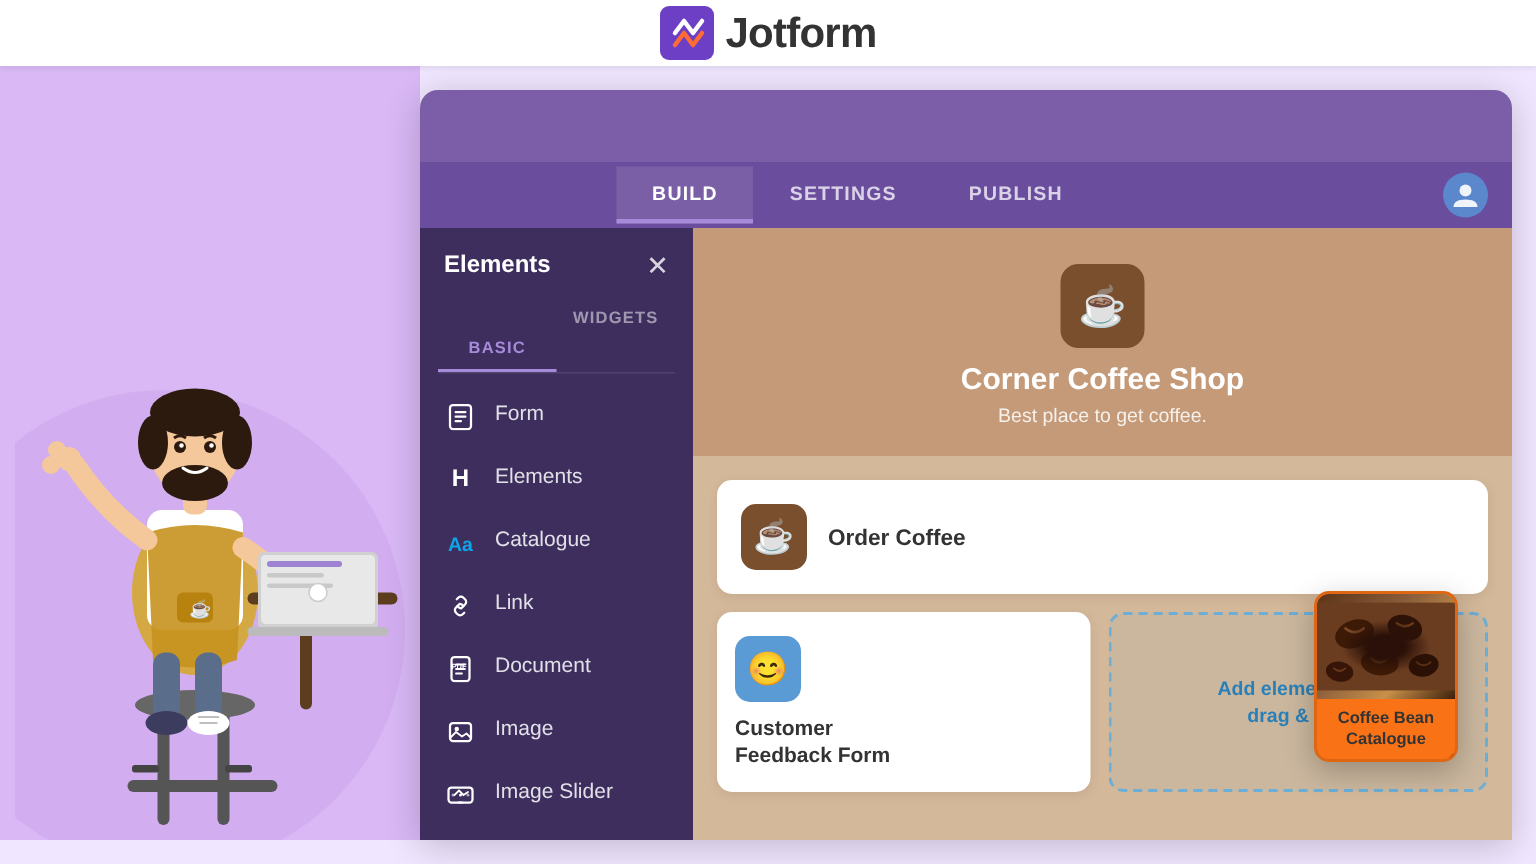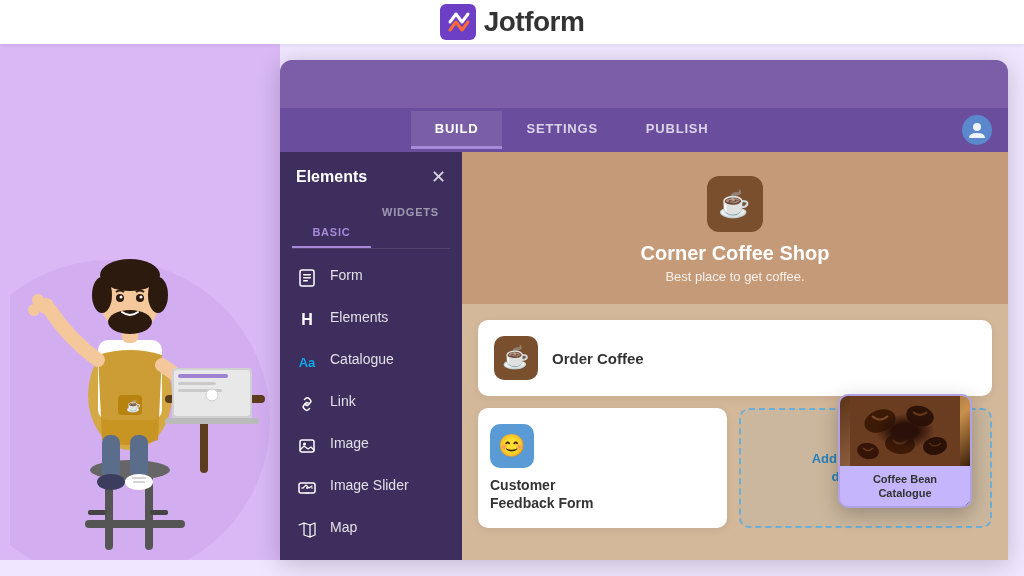--- a/index.html
+++ b/index.html
@@ -321,22 +321,22 @@
       color: #2980b9;
       text-align: center;
       line-height: 1.4;
     }
 
     
     .coffee-bean-card {
       position: absolute;
       right: 20px;
       bottom: 20px;
-      width: 134px;
-      background: #c4b5fd;
+      width: 96px;
+      background: #f97316;
       border-radius: 10px;
       overflow: hidden;
       box-shadow: 0 6px 20px rgba(0,0,0,0.25);
       border: 2px solid rgba(0,0,0,0.1);
     }
     .coffee-bean-img {
       width: 100%;
       height: 70px;
       background: linear-gradient(135deg, #5c3317 0%, #8b5e3c 40%, #c8904a 70%, #3d1f0a 100%);
       position: relative;
@@ -516,20 +516,30 @@
             <span>Catalogue</span>
           </div>
           <div class="sidebar-item">
             <span class="sidebar-item-icon">
               <svg width="18" height="18" viewBox="0 0 18 18" fill="none">
                   <path d="M7 9C7.5 9.8 8.5 10.5 9.5 10.5L12 8C13 7 13 5.5 12 4.5L11 3.5C10 2.5 8.5 2.5 7.5 3.5L6.5 4.5" stroke="white" stroke-width="1.5" stroke-linecap="round"></path>
                   <path d="M11 9C10.5 8.2 9.5 7.5 8.5 7.5L6 10C5 11 5 12.5 6 13.5L7 14.5C8 15.5 9.5 15.5 10.5 14.5L11.5 13.5" stroke="white" stroke-width="1.5" stroke-linecap="round"></path>
                 </svg>
             </span>
             <span>Link</span>
+          </div>
+          <div class="sidebar-item">
+            <span class="sidebar-item-icon">
+              <svg width="18" height="18" viewBox="0 0 18 18" fill="none">
+                  <rect x="3" y="1" width="12" height="16" rx="2" stroke="white" stroke-width="1.5" fill="none"></rect>
+                  <path d="M6 6h6M6 9h6M6 12h4" stroke="white" stroke-width="1.2" stroke-linecap="round"></path>
+                  <text x="3" y="9" font-size="5" fill="white" font-weight="bold">PDF</text>
+                </svg>
+            </span>
+            <span>Document</span>
           </div>
           <div class="sidebar-item">
             <span class="sidebar-item-icon">
               <svg width="18" height="18" viewBox="0 0 18 18" fill="none">
                   <rect x="2" y="3" width="14" height="12" rx="2" stroke="white" stroke-width="1.5" fill="none"></rect>
                   <circle cx="6.5" cy="7" r="1.5" fill="white"></circle>
                   <path d="M2 13 L6 9 L10 12 L13 10 L16 13" stroke="white" stroke-width="1.2" stroke-linecap="round" stroke-linejoin="round"></path>
                 </svg>
             </span>
             <span>Image</span>

